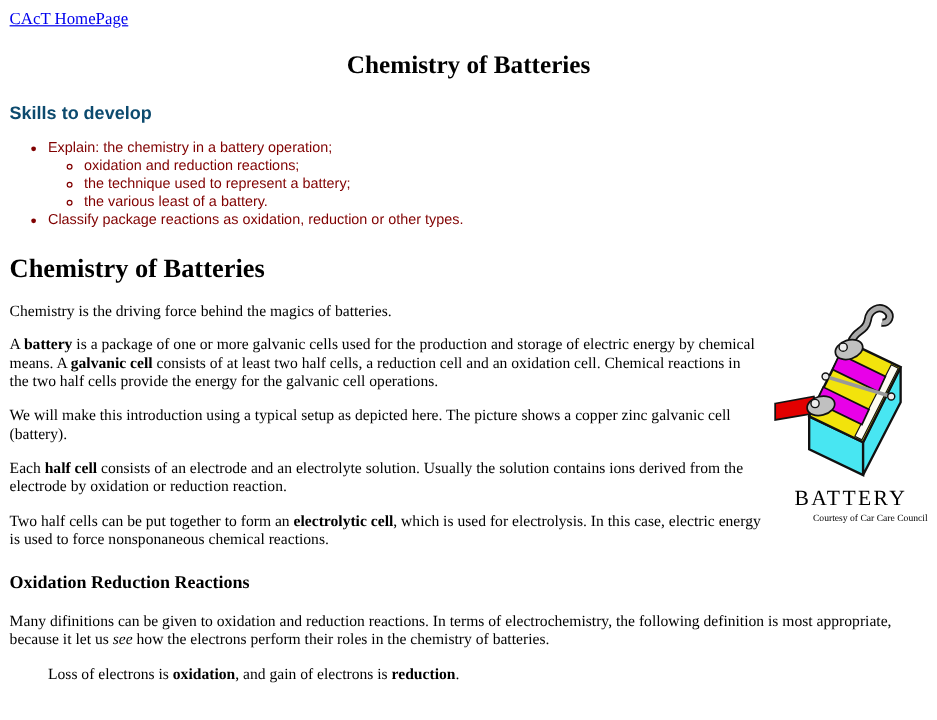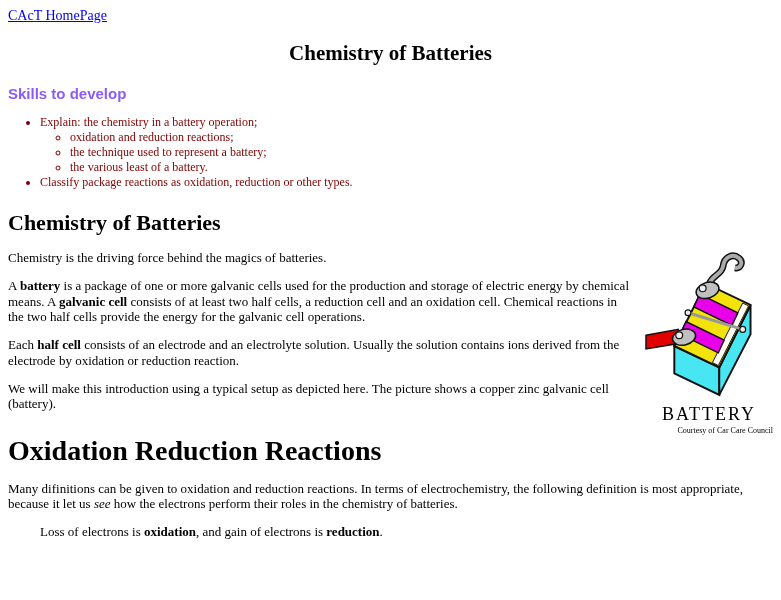--- a/index.html
+++ b/index.html
@@ -17,34 +17,34 @@
     cursor: pointer;
   }
 
   .doc-title {
     text-align: center; font-size: 21px; font-weight: bold;
     margin: 16px 0 20px 0;
   }
 
   .skills-heading {
     font-family: "Liberation Sans", "DejaVu Sans", sans-serif;
-    color: #8b5cf6; font-size: 15px; font-weight: bold;
+    color: #0c4a6e; font-size: 15px; font-weight: bold;
     margin: 18px 0 12px 0;
   }
   ul.skills-list {
-    font-family: Liberation Serif, serif;
+    font-family: Liberation Sans, sans-serif;
     color: #800000; font-size: 12px; line-height: 15px;
     margin: 12px 0 0 0; padding-left: 32px; list-style: disc;
   }
   ul.skills-list ul {
     list-style: circle; margin: 0; padding-left: 30px;
   }
 
   .article-heading { font-size: 22px; font-weight: bold; margin: 20px 0 14px 0; }
-  .section-heading { font-size: 28px; font-weight: bold; margin: 22px 0 14px 0; }
+  .section-heading { font-size: 15px; font-weight: bold; margin: 22px 0 14px 0; }
 
   p { margin: 13px 0; }
   blockquote { margin: 13px 0 13px 32px; }
 
   figure.battery {
     float: right; width: 128px; margin: 0 0 18px 10px;
     text-align: center; padding: 0;
   }
   .battery-caption { font-size: 18px; letter-spacing: 2px; margin-top: 2px; }
   .battery-credit  { font-size: 8px;  margin-top: 1px; text-align: right; }
@@ -116,22 +116,23 @@
       <circle class="c-hole" cx="35" cy="87" r="3.5"></circle>
     </svg>
     <figcaption>
       <div class="battery-caption">BATTERY</div>
       <div class="battery-credit">Courtesy of Car Care Council</div>
     </figcaption>
   </figure>
 
   <p><span>Chemistry is the driving force behind the magics of batteries.</span></p>
   <p><span>A </span><b>battery</b><span> is a package of one or more galvanic cells used for the production and storage of electric energy by chemical means. A </span><b>galvanic cell</b><span> consists of at least two half cells, a reduction cell and an oxidation cell. Chemical reactions in the two half cells provide the energy for the galvanic cell operations.</span></p>
+  <p><span>We will make this introduction using a typical setup as depicted here. The picture shows a copper zinc galvanic cell (battery).</span></p>
   <p><span>Each </span><b>half cell</b><span> consists of an electrode and an electrolyte solution. Usually the solution contains ions derived from the electrode by oxidation or reduction reaction.</span></p>
-  <p><span>We will make this introduction using a typical setup as depicted here. The picture shows a copper zinc galvanic cell (battery).</span></p>
+  <p><span>Two half cells can be put together to form an </span><b>electrolytic cell</b><span>, which is used for electrolysis. In this case, electric energy is used to force nonsponaneous chemical reactions.</span></p>
 
   <h1 class="section-heading">Oxidation Reduction Reactions</h1>
 
   <p><span>Many difinitions can be given to oxidation and reduction reactions. In terms of electrochemistry, the following definition is most appropriate, because it let us </span><i>see</i><span> how the electrons perform their roles in the chemistry of batteries.</span></p>
 
   <blockquote><span>Loss of electrons is </span><b>oxidation</b><span>, and gain of electrons is </span><b>reduction</b><span>.</span></blockquote>
 
   
 
 </div>

